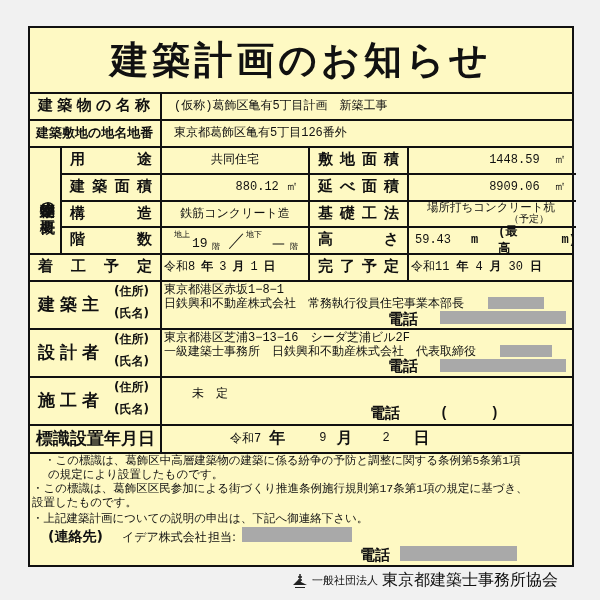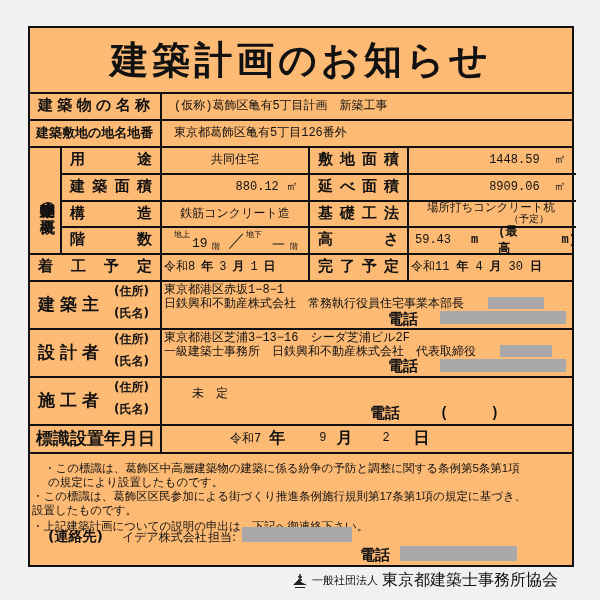--- a/index.html
+++ b/index.html
@@ -4,38 +4,38 @@
 <style>
   html, body { margin:0; padding:0; }
   body {
     width:600px; height:600px; overflow:hidden; position:relative;
     background:#f1f1f1;
     font-family:"DejaVu Sans", "Liberation Sans", sans-serif;
     color:#111;
   }
   .board {
     position:absolute; left:28px; top:26px; width:546px; height:541px;
-    border:2px solid #111; background:#fdba74; box-sizing:border-box;
+    border:2px solid #111; background:#fef9c3; box-sizing:border-box;
   }
   .abs { position:absolute; box-sizing:border-box; }
   .hline { position:absolute; height:2px; background:#111; }
   .vline { position:absolute; width:2px; background:#111; }
   .title {
     left:0; top:0; width:100%; height:64px; display:flex; align-items:center; justify-content:center;
     font-size:38px; font-weight:bold; letter-spacing:4px;
   }
   .lbl { font-weight:bold; font-size:15px; display:flex; align-items:center; }
   .val { font-family:Liberation Mono, monospace; font-size:12px; display:flex; align-items:center; }
   .spread { justify-content:space-between; padding:0 8px; }
   .center { justify-content:center; }
   .right { justify-content:flex-end; padding-right:10px; }
   .small { font-size:8px; }
   .redact { position:absolute; background:#a9a9a9; }
   .denwa { position:absolute; font-weight:bold; font-size:15px; }
-  .note { position:absolute; font-family:Liberation Sans, sans-serif; font-size:11.5px; line-height:14px; white-space:nowrap;margin-top:7px; }
+  .note { position:absolute; font-family:Liberation Mono, monospace; font-size:11.5px; line-height:14px; white-space:nowrap; }
   .footer { position:absolute; left:292px; top:570px; display:flex; align-items:center; gap:4px; }
 </style>
 </head>
 <body>
 
 <div class="board">
   <div class="abs title">建築計画のお知らせ</div>
 
   <div class="hline" style="left:0;width:100%;top:64px"></div>
   <div class="hline" style="left:0;width:100%;top:91px"></div>

